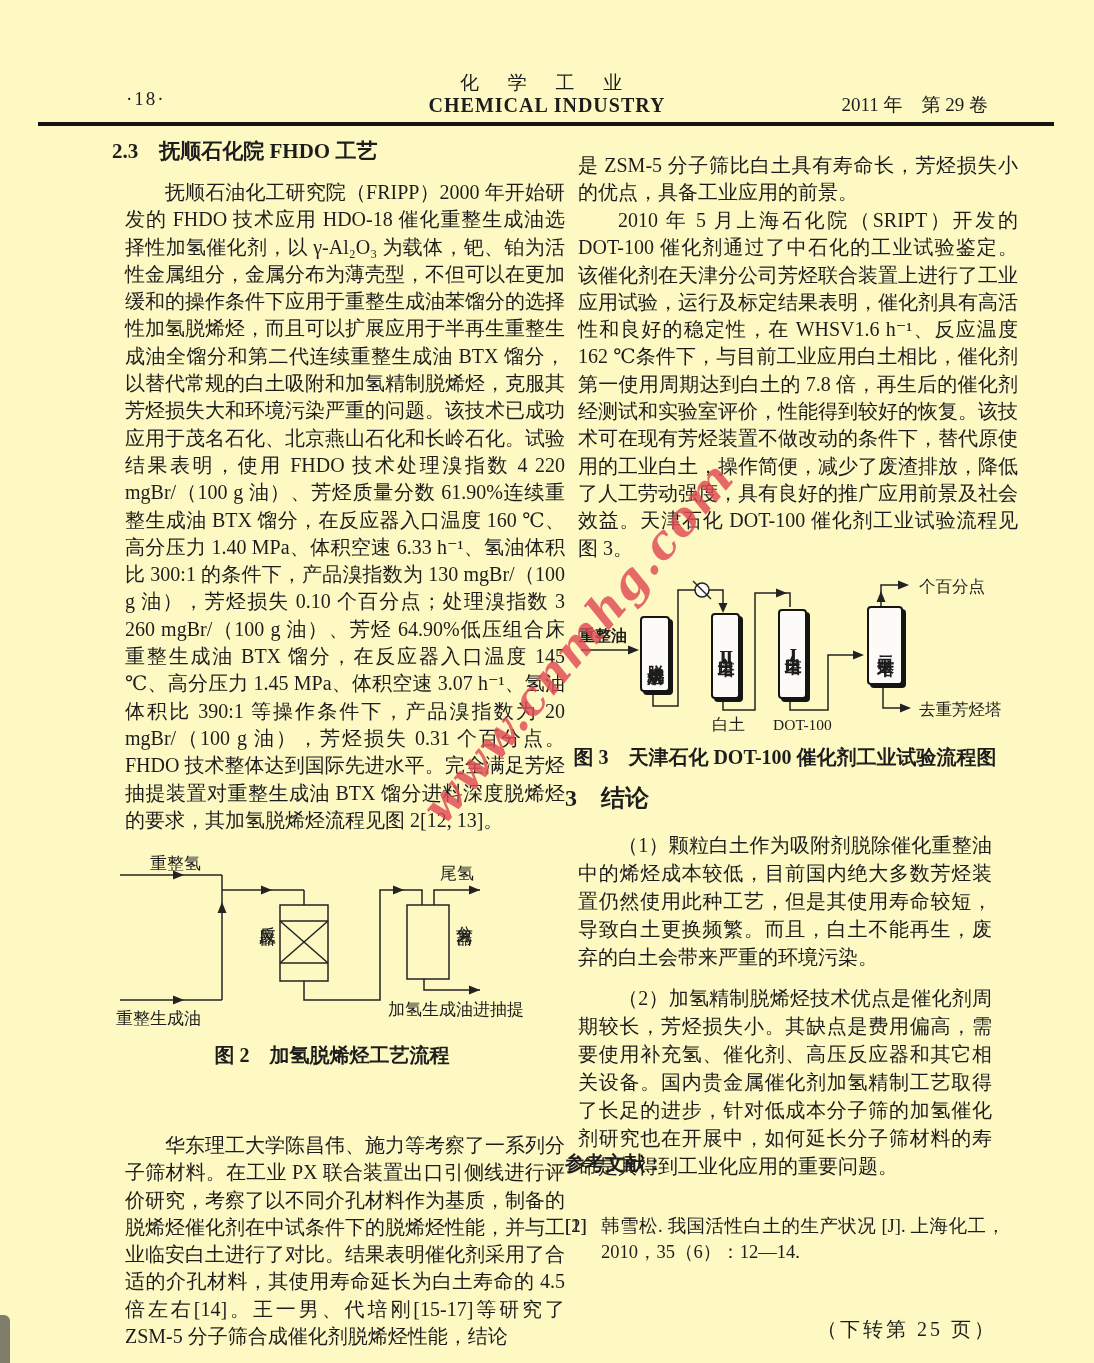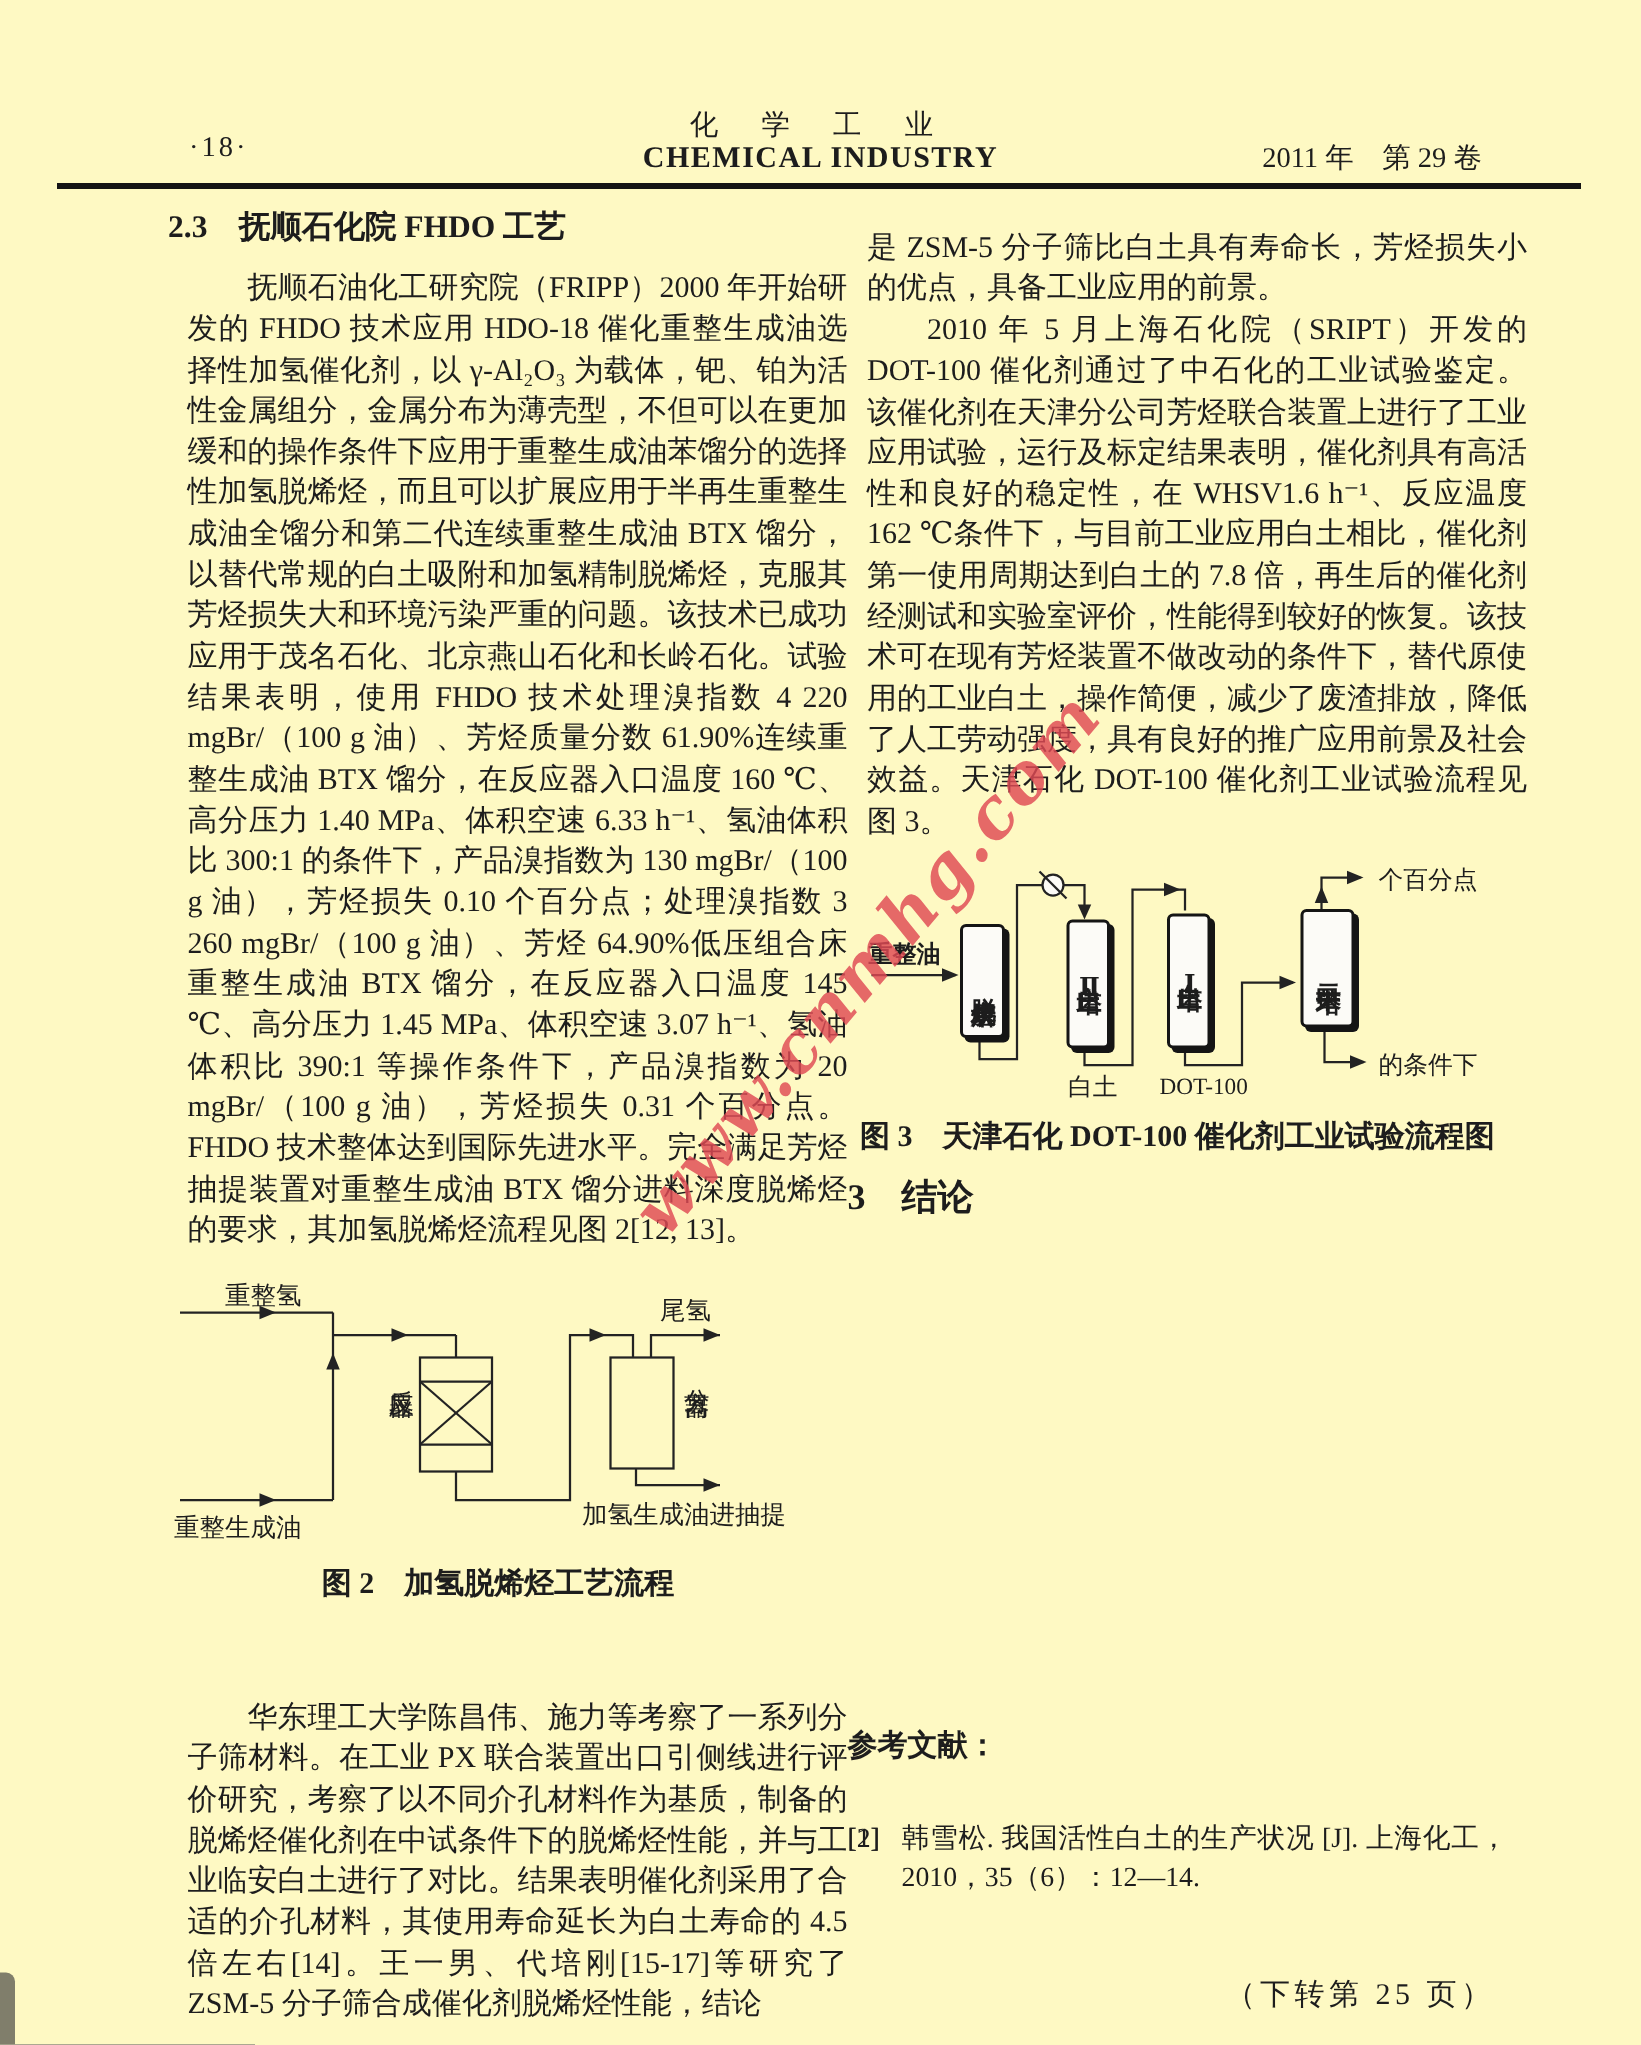--- a/index.html
+++ b/index.html
@@ -132,27 +132,31 @@
       <span class="vtext">白土塔Ⅱ</span>
     </div>
     <div class="tower" style="left:213px;top:46px;width:25px;height:86px;">
       <span class="vtext">白土塔Ⅰ</span>
     </div>
     <div class="tower" style="left:302px;top:43px;width:32px;height:75px;">
       <span class="vtext">二甲苯塔</span>
     </div>
     <div class="flabel" style="left:14px;top:63px;font-size:16px;font-weight:600;">重整油</div>
     <div class="flabel" style="left:354px;top:13px;font-size:16.5px;">个百分点</div>
-    <div class="flabel" style="left:354px;top:136px;font-size:16.5px;">的条件下</div>
+    <div class="flabel" style="left:354px;top:136px;font-size:16.5px;">去重芳烃塔</div>
     <div class="flabel" style="left:147px;top:151px;font-size:16.5px;">白土</div>
     <div class="flabel" style="left:208px;top:153px;font-size:15.5px;">DOT-100</div>
   </div>
   <div class="col cap" style="left:565px;top:744px;">图 3　天津石化 DOT-100 催化剂工业试验流程图</div>
 
   <div class="col sec-h" style="left:565px;top:782px;font-size:24px;">3　结论</div>
+  <div class="col concl" style="left:565px;top:818px;">
+    <p class="body-p indent">（1）颗粒白土作为吸附剂脱除催化重整油中的烯烃成本较低，目前国内绝大多数芳烃装置仍然使用此种工艺，但是其使用寿命较短，导致白土更换频繁。而且，白土不能再生，废弃的白土会带来严重的环境污染。</p>
+    <p class="body-p indent">（2）加氢精制脱烯烃技术优点是催化剂周期较长，芳烃损失小。其缺点是费用偏高，需要使用补充氢、催化剂、高压反应器和其它相关设备。国内贵金属催化剂加氢精制工艺取得了长足的进步，针对低成本分子筛的加氢催化剂研究也在开展中，如何延长分子筛材料的寿命是其得到工业化应用的重要问题。</p>
+  </div>
 
   <div class="col sec-h" style="left:565px;top:1128px;font-size:20px;margin-top:22px;">参考文献：</div>
   <div class="col refs" style="left:565px;top:1214px;">
     <p class="ref-item">
       <span class="ref-marker">[1]</span>
     </p>
     <p class="ref-item">
       <span class="ref-marker">[2]</span>
       <span>韩雪松. 我国活性白土的生产状况 [J]. 上海化工，2010，35（6）：12—14.</span>
     </p>

